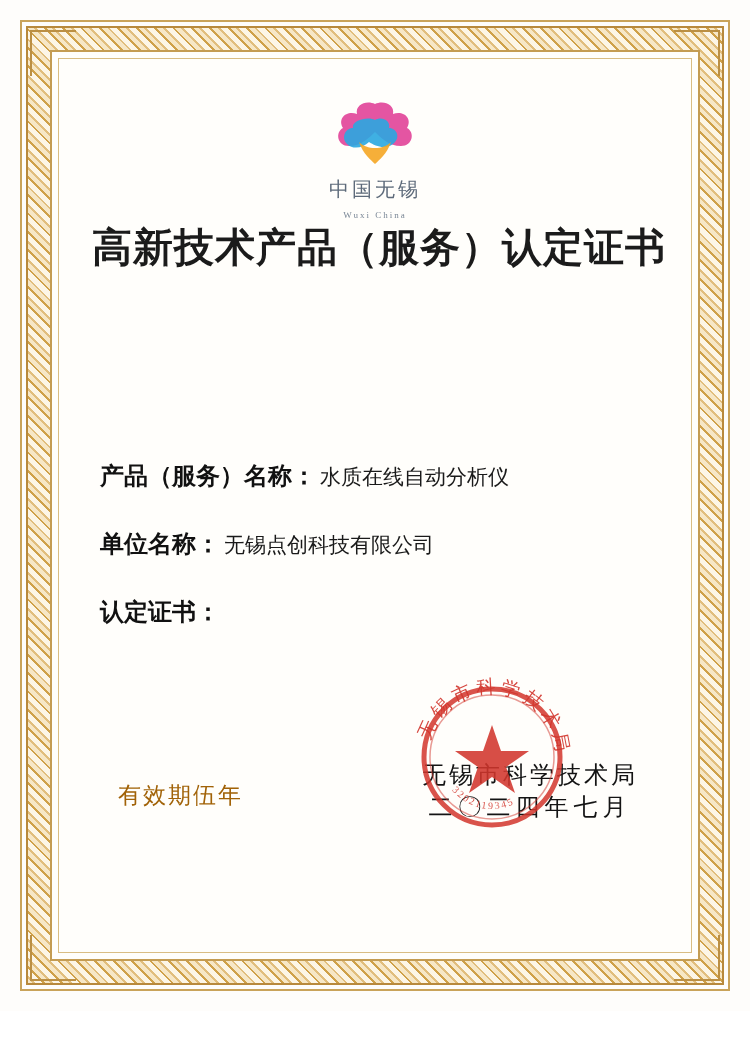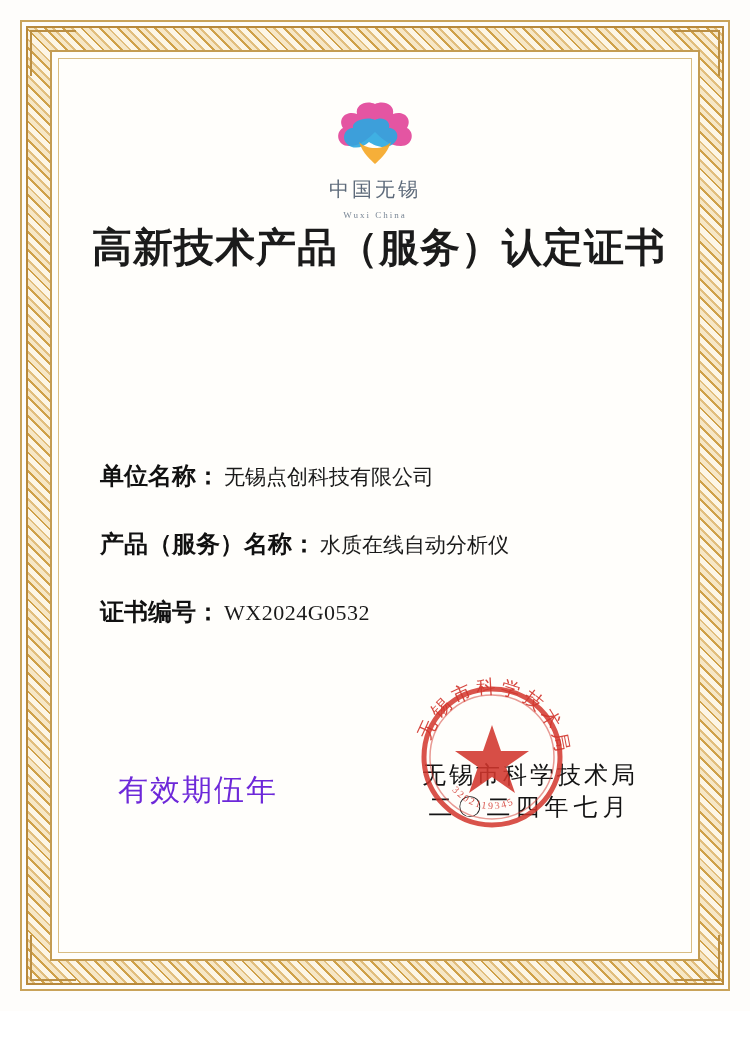--- a/index.html
+++ b/index.html
@@ -165,22 +165,22 @@
     font-family: "Liberation Serif", serif;
     font-size: 22px;
     letter-spacing: 0.5px;
   }
 
   .validity {
     position: absolute;
     left: 58px;
     bottom: 140px;
     font-family: "Liberation Serif", serif;
-    font-size: 30px;
-    color: #6d28d9;
+    font-size: 23px;
+    color: #a16207;
     letter-spacing: 2px;
   }
 
   .issuer {
     position: absolute;
     right: 52px;
     bottom: 128px;
     text-align: center;
     font-family: "Liberation Serif", serif;
     color: #141414;
@@ -236,32 +236,31 @@
       </span>
       <div class="emblem-text">中国无锡</div>
       <div class="emblem-sub">Wuxi China</div>
     </div>
 
     <div class="title">高新技术产品（服务）认定证书</div>
 
     <div class="fields">
 
       <div class="field-row">
+        <span class="field-label">产品（服务）名称：</span>
+        <span class="field-value">水质在线自动分析仪</span>
+      </div>
+
+      <div class="field-row">
         <span class="field-label">单位名称：</span>
         <span class="field-value">无锡点创科技有限公司</span>
       </div>
 
       <div class="field-row">
-        <span class="field-label">产品（服务）名称：</span>
-        <span class="field-value">水质在线自动分析仪</span>
-      </div>
-
-      <div class="field-row">
-        <span class="field-label">证书编号：</span>
-        <span class="field-value mono">WX2024G0532</span>
+        <span class="field-label">认定证书：</span>
       </div>
 
     </div>
 
     <div class="validity">有效期伍年</div>
 
     <div class="issuer">
       <div class="issuer-name">无锡市科学技术局</div>
       <div class="issuer-date">二〇二四年七月</div>
     </div>

